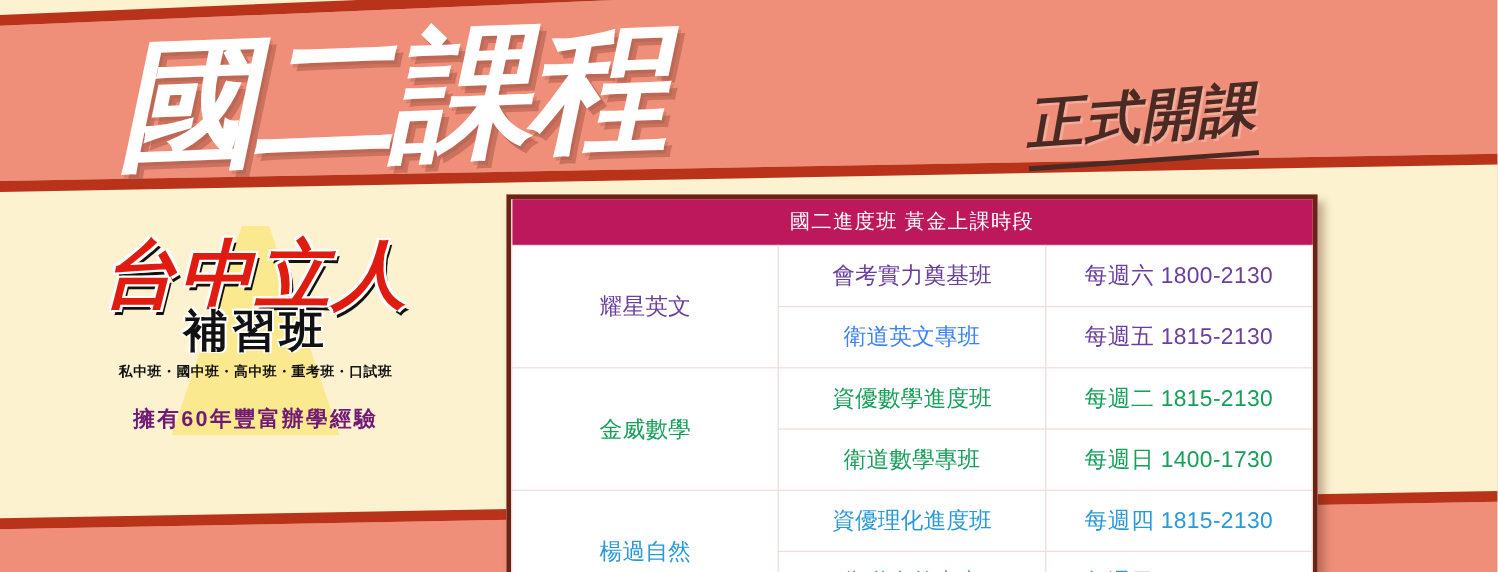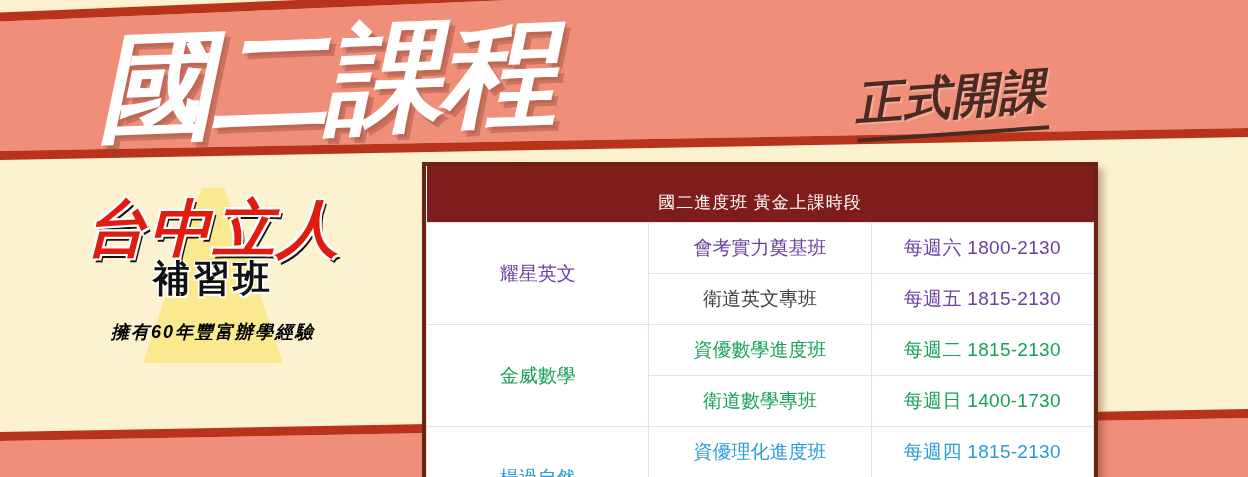--- a/index.html
+++ b/index.html
@@ -110,45 +110,44 @@
     letter-spacing:2px;
     white-space:nowrap;
     line-height:1.08;
     text-shadow:
       -2px -2px 0 #fff, 2px -2px 0 #fff, -2px 2px 0 #fff, 2px 2px 0 #fff,
       3px 4px 0 #111;
   }
   #logo-sub {
     position:relative; z-index:2;
     margin-top:-4px;
-    font-family:Liberation Serif, serif;
+    font-family:Liberation Mono, monospace;
     font-size:37px;
     font-weight:bold;
     color:#111111;
     letter-spacing:3px;
     line-height:1.1;
     text-shadow:-1.5px -1.5px 0 #fff,1.5px -1.5px 0 #fff,-1.5px 1.5px 0 #fff,1.5px 1.5px 0 #fff;
   }
   #logo-tags {
     position:relative; z-index:2;
     margin-top:2px;
     font-size:11.5px;
     font-weight:bold;
     color:#111111;
     letter-spacing:0.5px;
   }
   #logo-exp {
     position:relative; z-index:2;
     margin-top:21px;
     font-size:18px;
     font-weight:bold;
-    color:#000000;
+    color:#701a75;
     letter-spacing:2px;
     line-height:1.25;
-    font-style:italic;
   }
   #logo-url {
     position:relative; z-index:2;
     font-size:18px;
     font-weight:bold;
     color:#12203e;
     letter-spacing:0.6px;
     line-height:1.2;
   }
 
@@ -161,26 +160,26 @@
     border:4px solid #6b2414;
     background:#ffffff;
     box-shadow:5px 6px 7px rgba(90,35,20,0.35);
   }
   table#schedule {
     width:100%;
     border-collapse:collapse;
     table-layout:fixed;
   }
   table#schedule th {
-    background:#7f1d1d;
+    background:#be185d;
     color:#ffffff;
     font-size:17px;
     font-weight:normal;
     letter-spacing:1px;
-    padding:25px 0 8px;
+    padding:7px 0 8px;
     text-align:center;
   }
   table#schedule td {
     border:1px solid #f0dcd8;
     text-align:center;
     font-size:19px;
     padding:12px 4px;
     height:44px;
     white-space:nowrap;
   }
@@ -200,38 +199,39 @@
   <div class="cream-panel"></div>
 
 
   <div id="headline">國二課程</div>
   <div id="subhead">正式開課</div>
 
   <div id="logo-block">
     <div id="logo-sunburst"></div>
     <div id="logo-main">台中立人</div>
     <div id="logo-sub">補習班</div>
+    <div id="logo-tags">私中班・國中班・高中班・重考班・口試班</div>
     <div id="logo-exp">擁有60年豐富辦學經驗</div>
   </div>
 
   <div id="table-wrap">
     <table id="schedule">
       <thead>
         <tr>
           <th colspan="3">國二進度班 黃金上課時段</th>
         </tr>
       </thead>
       <tbody id="schedule-body">
           <tr>
             <td class="subject" rowspan="2" style="color: rgb(106, 63, 160);">耀星英文</td>
             <td class="course" style="color: rgb(106, 63, 160);">會考實力奠基班</td>
             <td class="time" style="color: rgb(106, 63, 160);">每週六 1800-2130</td>
           </tr>
           <tr>
-            <td class="course" style="color: #404040;">衛道英文專班</td>
+            <td class="course" style="color: #3b82f6;">衛道英文專班</td>
             <td class="time" style="color: rgb(106, 63, 160);">每週五 1815-2130</td>
           </tr>
           <tr>
             <td class="subject" rowspan="2" style="color: rgb(23, 160, 90);">金威數學</td>
             <td class="course" style="color: rgb(23, 160, 90);">資優數學進度班</td>
             <td class="time" style="color: rgb(23, 160, 90);">每週二 1815-2130</td>
           </tr>
           <tr>
             <td class="course" style="color: rgb(23, 160, 90);">衛道數學專班</td>
             <td class="time" style="color: rgb(23, 160, 90);">每週日 1400-1730</td>

